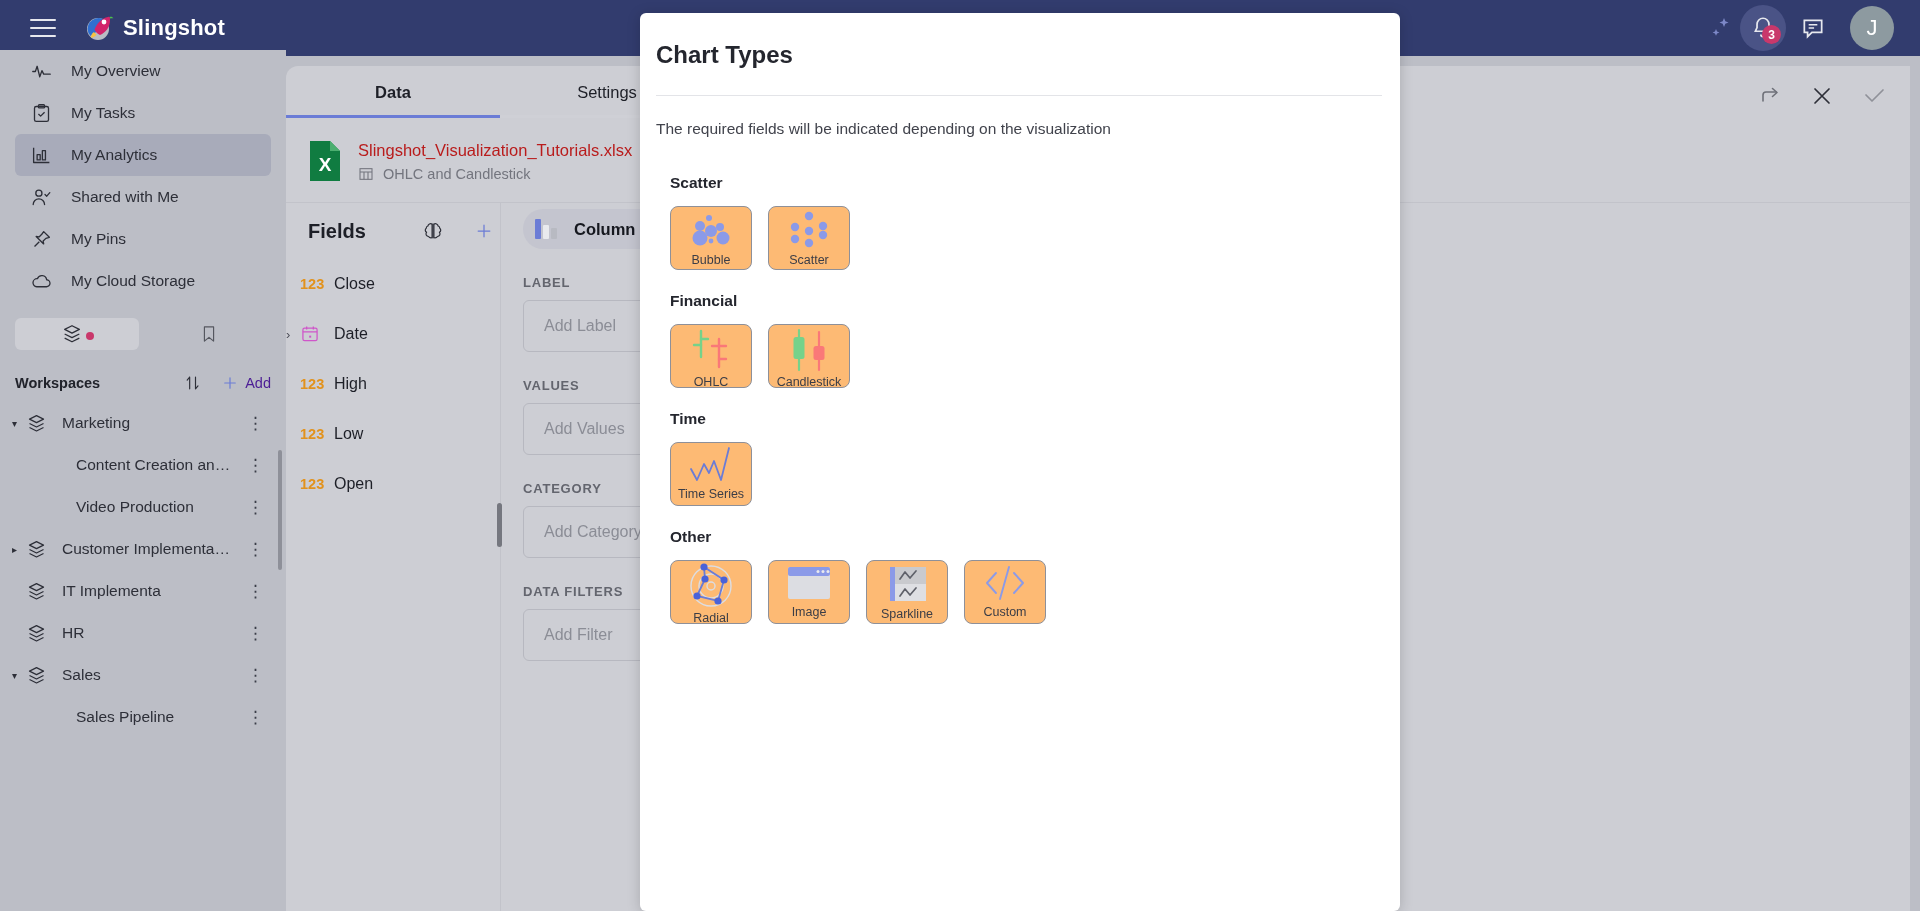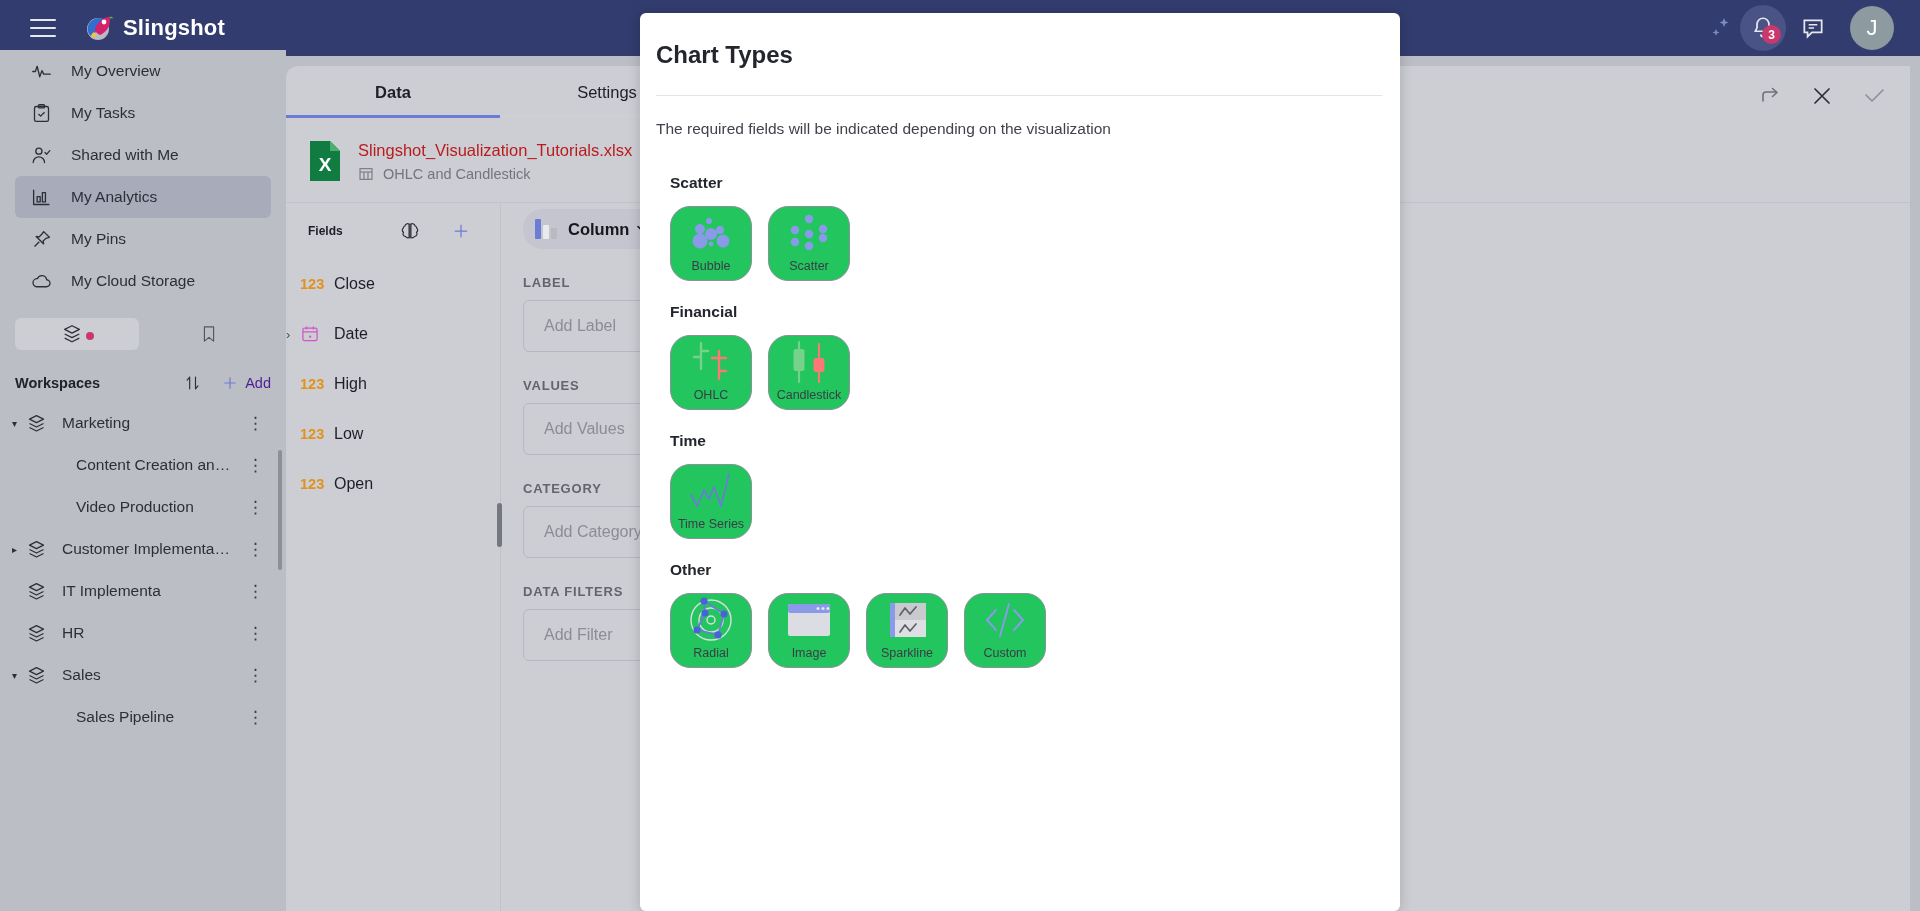--- a/index.html
+++ b/index.html
@@ -102,35 +102,35 @@
   .file-row { display: flex; align-items: center; padding: 22px 0 20px 22px; }
   .xls-icon { width: 34px; height: 42px; position: relative; }
   .file-meta { margin-left: 16px; }
   .file-name { font-size: 16.5px; color: #b91c1c; }
   .file-sub { display: flex; align-items: center; margin-top: 6px; color: #73757e; font-size: 14.5px; }
   .file-sub .grid-ic { margin-right: 9px; display:flex; }
 
   .cols { display: flex; border-top: 1px solid #c2c3ca; height: 725px; }
   .fields-col { width: 214px; position: relative; }
   .fields-head { display: flex; align-items: center; height: 56px; padding: 0 0 0 22px; }
-  .fields-title { font-size: 12px; font-weight: bold; color: #1d1f27; }
+  .fields-title { font-size: 20px; font-weight: bold; color: #1d1f27; }
   .brain { margin-left: 56px; cursor: pointer; display:flex; }
   .plus-b { margin-left: 30px; cursor: pointer; display:flex; }
   .field-row { display: flex; align-items: center; height: 50px; cursor: pointer; }
   .field-row .chev { width: 14px; color: #4b4d57; font-size: 13px; }
   .field-row .ftype { width: 34px; font-size: 14.5px; font-weight: bold; color: #e2921c; }
   .field-row .fname { font-size: 16px; color: #1d1f27; }
   .field-row .cal { width: 34px; display:flex; }
 
   .viz-col {
     flex: 1; border-left: 1px solid #c2c3ca; position: relative; padding-left: 22px;
   }
   .viz-type {
     display: inline-flex; align-items: center; height: 40px; border-radius: 20px;
-    background: #c4c5cf; padding: 0 16px 0 12px; margin-top: 6px; cursor: pointer;
+    background: #c4c5cf; padding: 0 16px 0 12px; margin-top: 6px; cursor: pointer; gap: 6px;
   }
   .viz-type .bars { display: flex; align-items: flex-end; gap: 2px; height: 20px; }
   .viz-type .bars b { display: block; width: 6px; border-radius: 1px; }
   .viz-type .nm { font-size: 16.5px; font-weight: bold; color: #16181f; margin-left: 11px; }
   .viz-type .cv { margin-left: 8px; font-size: 12px; color: #16181f; }
 
   .sec-label { font-size: 13px; font-weight: bold; letter-spacing: .8px; color: #63656e; margin: 26px 0 10px 0; }
   .dropzone {
     width: 290px; height: 52px; border: 1px solid #b7b8c0; border-radius: 6px;
     display: flex; align-items: center; padding-left: 20px;
@@ -156,23 +156,23 @@
     box-shadow: 0 2px 14px rgba(0,0,0,.18);
   }
   .modal-inner { padding: 0 18px 0 16px; height: 100%; overflow: hidden; }
   .modal-title { font-size: 24px; font-weight: bold; color: #24262e; padding: 28px 0 26px 0; }
   .modal-rule { height: 1px; background: #e3e4e8; }
   .modal-desc { font-size: 15.5px; color: #41434c; padding: 24px 0 14px 0; }
 
   .group-title { font-size: 15.5px; font-weight: bold; color: #24262e; margin: 22px 0 14px 14px; }
   .cards { display: flex; gap: 16px; margin-left: 14px; }
   .card {
-    width: 82px; height: 75px; border: 1px solid #8e9099; border-radius: 20px;
+    width: 82px; height: 64px; border: 1px solid #8e9099; border-radius: 8px;
     display: flex; flex-direction: column; align-items: center; cursor: pointer;
-    background: #22c55e; position: relative;
+    background: #fdba74; position: relative;
   }
   .card .art { flex: 1; display: flex; align-items: center; justify-content: center; width: 100%; }
   .card .cap { font-size: 12.5px; color: #3b3d46; margin-bottom: 7px; }
 </style>
 </head>
 <body>
 
 <div id="app">
 
   <div class="topbar">
@@ -234,40 +234,40 @@
       <span class="ico">
         <svg width="21" height="21" viewBox="0 0 24 24" fill="none" stroke="#2d2f38" stroke-width="1.5" stroke-linejoin="round">
           <rect x="4" y="4" width="16" height="17" rx="2"></rect>
           <rect x="8.5" y="2" width="7" height="3.5" rx="1"></rect>
           <path d="M8.5 12.5l2.5 2.5 4.5-4.5"></path>
         </svg>
       </span>
       <span class="lbl">My Tasks</span>
     </div>
 
+    <div class="nav-item selected">
+      <span class="ico">
+        <svg width="21" height="21" viewBox="0 0 24 24" fill="none" stroke="#2d2f38" stroke-width="1.5" stroke-linejoin="round">
+          <path d="M3 3v17h18"></path>
+          <rect x="7" y="11" width="3.5" height="6"></rect>
+          <rect x="13" y="6.5" width="3.5" height="10.5"></rect>
+        </svg>
+      </span>
+      <span class="lbl">My Analytics</span>
+    </div>
+
     <div class="nav-item">
       <span class="ico">
         <svg width="21" height="21" viewBox="0 0 24 24" fill="none" stroke="#2d2f38" stroke-width="1.5" stroke-linecap="round" stroke-linejoin="round">
           <circle cx="9" cy="7" r="3.5"></circle>
           <path d="M2.5 20c0-3.6 2.9-6.5 6.5-6.5s6.5 2.9 6.5 6.5"></path>
           <path d="M16 8.5l2 2 3.5-4"></path>
         </svg>
       </span>
       <span class="lbl">Shared with Me</span>
-    </div>
-
-    <div class="nav-item selected">
-      <span class="ico">
-        <svg width="21" height="21" viewBox="0 0 24 24" fill="none" stroke="#2d2f38" stroke-width="1.5" stroke-linejoin="round">
-          <path d="M3 3v17h18"></path>
-          <rect x="7" y="11" width="3.5" height="6"></rect>
-          <rect x="13" y="6.5" width="3.5" height="10.5"></rect>
-        </svg>
-      </span>
-      <span class="lbl">My Analytics</span>
     </div>
 
     <div class="nav-item">
       <span class="ico">
         <svg width="21" height="21" viewBox="0 0 24 24" fill="none" stroke="#2d2f38" stroke-width="1.5" stroke-linejoin="round">
           <path d="M14.5 3l6.5 6.5-4 1.2-3.1 3.1.6 3.3-8.6-8.6 3.3.6 3.1-3.1z"></path>
           <path d="M9.5 14.5L4 20"></path>
         </svg>
       </span>
       <span class="lbl">My Pins</span>

